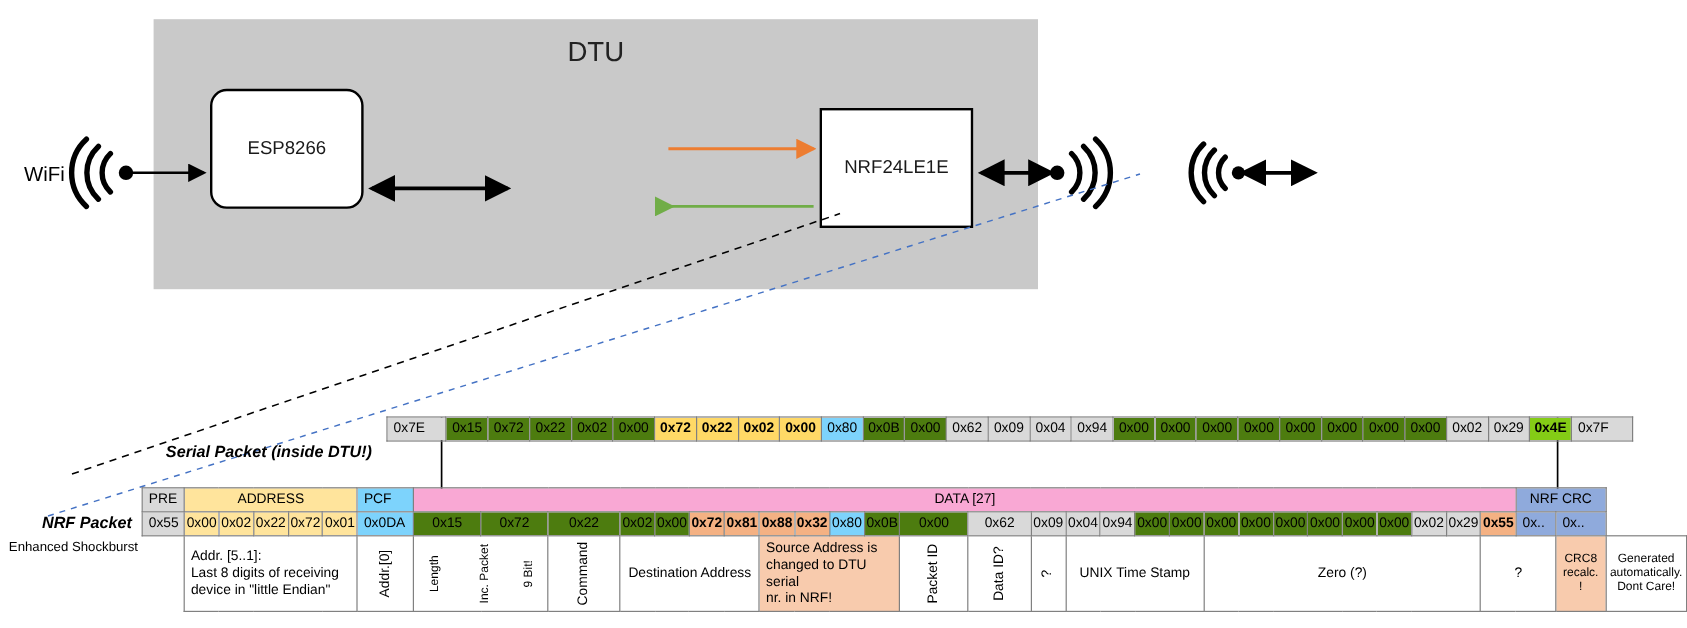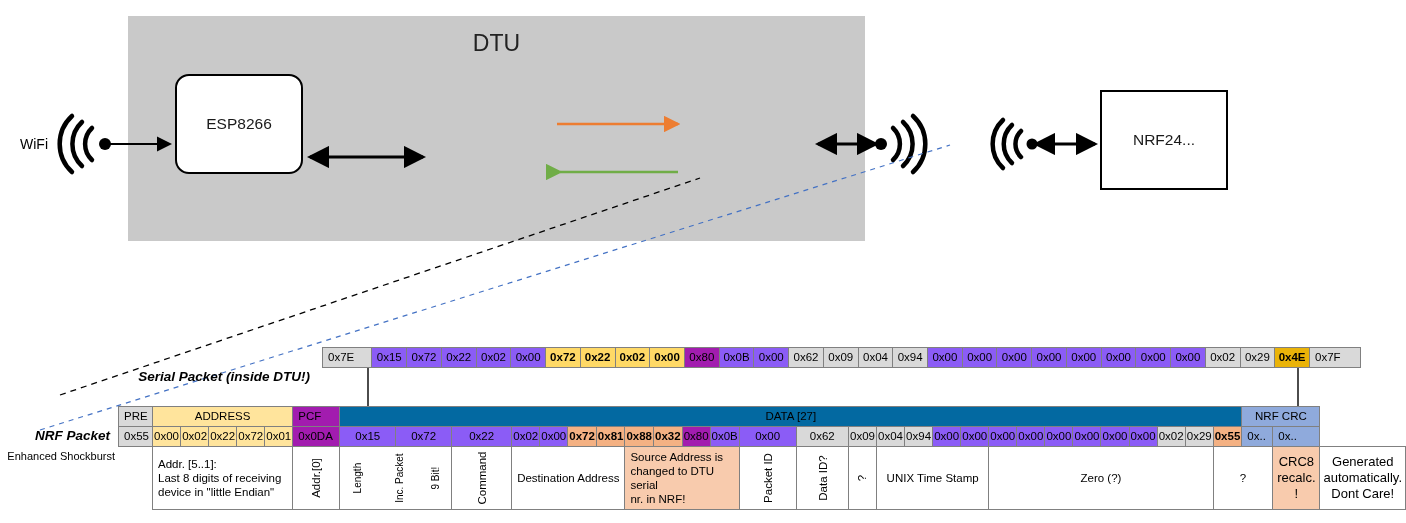--- a/index.html
+++ b/index.html
@@ -7,70 +7,70 @@
        font-family:"Liberation Sans",sans-serif;color:#000;}
 
   
   #topdiagram{position:absolute;left:0;top:0;width:1194px;height:270px;padding-left:38px;}
   .shadebox{position:absolute;background:#c9c9c9;}
   .shadebox .boxtitle{position:absolute;top:14px;left:0;width:100%;
        text-align:center;font-size:23px;color:#222;}
   .chip{position:absolute;background:#ffffff;border:2.5px solid #000;
         box-sizing:border-box;display:flex;align-items:center;justify-content:center;
         font-size:15.5px;color:#1a1a1a;}
-  .wifilabel{position:absolute;font-size:14px;}
+  .wifilabel{position:absolute;font-size:17px;}
 
   svg.overlay{position:absolute;left:0;top:0;width:1406px;height:523px;
               pointer-events:none;overflow:visible;}
 
   
   .rowlabel{position:absolute;font-style:italic;font-weight:bold;font-size:13.5px;
             text-align:right;}
   .sublabel{position:absolute;font-size:11px;text-align:right;}
 
   .tbl{position:absolute;border-collapse:collapse;table-layout:fixed;}
   .tbl td{border:1px solid #808080;font-size:11.5px;text-align:center;
           padding:0;height:19px;line-height:19px;overflow:hidden;white-space:nowrap;}
-  .c-green{background:#8b5cf6;margin-left:20px;}
+  .c-green{background:#4d7c0f;margin-left:20px;}
   .c-yellow{background:#ffd966;font-weight:bold;}
   .c-addr{background:#ffe49c;}
-  .c-blue{background:#a21caf;}
+  .c-blue{background:#7dd3fc;}
   .c-bluehdr{background:#8faadc;}
-  .c-orange{background:#eab308;font-weight:bold;}
+  .c-orange{background:#84cc16;font-weight:bold;}
   .c-salmon{background:#f4b183;font-weight:bold;}
   .c-salmon-l{background:#f8cbad;}
   .c-white{background:#ffffff;}
-  .c-lgray{background:#0369a1;}
+  .c-lgray{background:#f9a8d4;}
   .c-mgray{background:#d9d9d9;}
   .nb{border:none !important;background:transparent !important;}
 
   .desc td{height:62px;line-height:1.22;font-size:11.5px;vertical-align:middle;
            border:1px solid #808080;padding:0 3px;white-space:normal;}
-  .desc td.tiny{font-size:13px;}
+  .desc td.tiny{font-size:10px;}
   .lefttext{text-align:left !important;padding-left:5px !important;}
 
   .vert{display:block;transform:rotate(-90deg);transform-origin:center;
         white-space:nowrap;font-size:11.5px;}
   .vwrap{height:62px;display:flex;align-items:center;justify-content:center;}
   .vpair{display:flex;flex-direction:row-reverse;align-items:center;justify-content:center;gap:1px;}
 </style>
 </head>
 <body>
 
 <div id="topdiagram">
 
   <div class="shadebox" style="left:128px;top:16px;width:737px;height:225px;">
     <div class="boxtitle">DTU</div>
   </div>
 
 
   <div class="wifilabel" style="left:20px;top:136px;">WiFi</div>
 
   <div class="chip" style="left:175px;top:74px;width:128px;height:100px;border-radius:14px;">ESP8266</div>
-  <div class="chip" style="left:1100px;top:90px;width:128px;height:100px;">NRF24...</div>
+  <div class="chip" style="left:683px;top:90px;width:128px;height:100px;">NRF24LE1E</div>
 </div>
 
 <svg class="overlay" viewBox="0 0 1406 523">
   <defs>
     <marker id="ahB" markerWidth="7" markerHeight="7" refX="6" refY="3.5" orient="auto">
       <path d="M0,0 L7,3.5 L0,7 z" fill="#000"></path>
     </marker>
     <marker id="ahBs" markerWidth="7" markerHeight="7" refX="1" refY="3.5" orient="auto">
       <path d="M7,0 L0,3.5 L7,7 z" fill="#000"></path>
     </marker>

